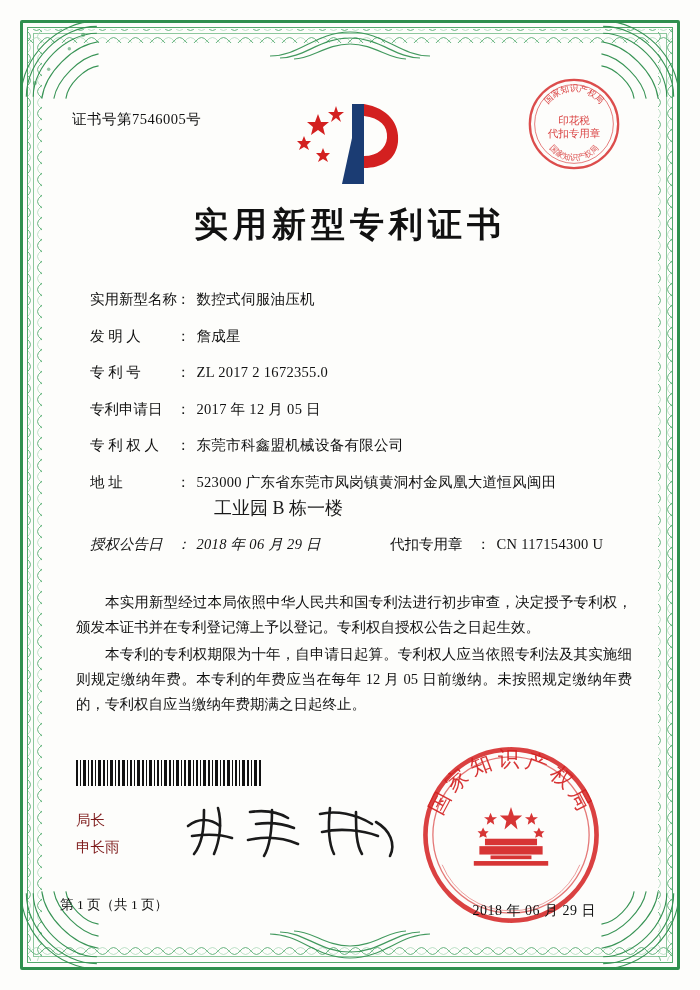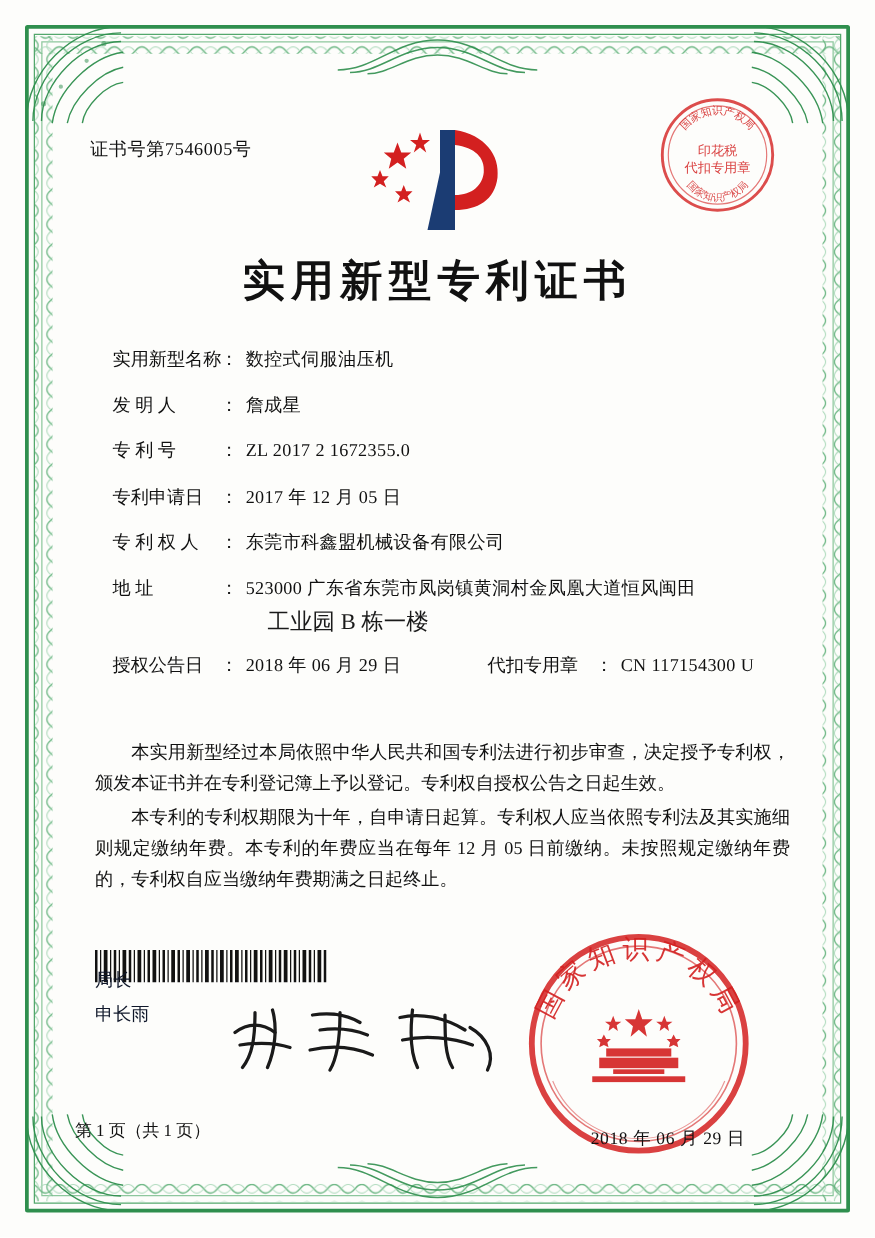--- a/index.html
+++ b/index.html
@@ -118,21 +118,21 @@
     font-weight: bold;
     letter-spacing: 5px;
     color: #111;
     font-family: "Liberation Serif", serif;
   }
 
   .fields {
     position: absolute;
     left: 30px;
     right: 10px;
-    top: 221px;
+    top: 232px;
     font-size: 14.5px;
     line-height: 1.0;
   }
   .field-row {
     display: flex;
     align-items: baseline;
     margin-bottom: 22px;
   }
   .field-label {
     width: 86px;
@@ -159,20 +159,21 @@
   .pub-row {
     display: flex;
     align-items: baseline;
     margin-bottom: 16px;
   }
   .pub-left {
     display: flex;
     align-items: baseline;
     width: 300px;
     flex: 0 0 300px;
+    font-style: italic;
   }
   .pub-right {
     display: flex;
     align-items: baseline;
   }
   .pub-right .field-label { width: 86px; flex: 0 0 86px; }
 
   .paragraphs {
     position: absolute;
     left: 16px;
@@ -192,24 +193,25 @@
     position: absolute;
     left: 16px;
     top: 700px;
     width: 186px;
     height: 26px;
   }
 
   .signature-block {
     position: absolute;
     left: 16px;
-    top: 712px;
+    top: 748px;
     font-size: 14.5px;
     line-height: 1.85;
-    color: #0f172a;
+    color: #7f1d1d;
+    font-family: Liberation Mono, monospace;
   }
 
   .sig-script {
     position: absolute;
     left: 120px;
     top: 736px;
     width: 230px;
     height: 70px;
   }
 

